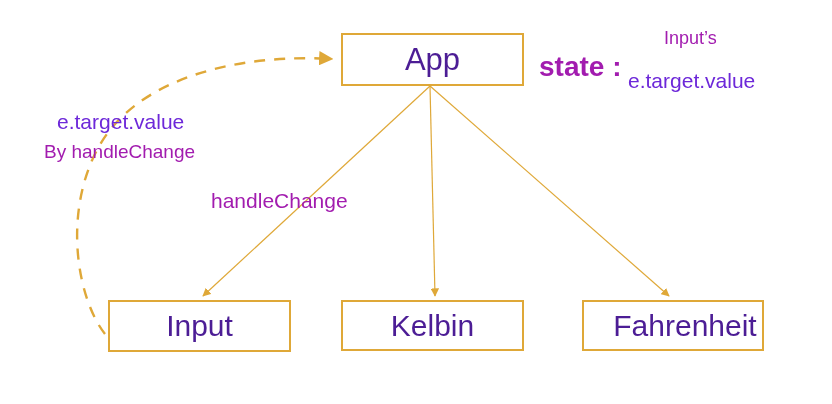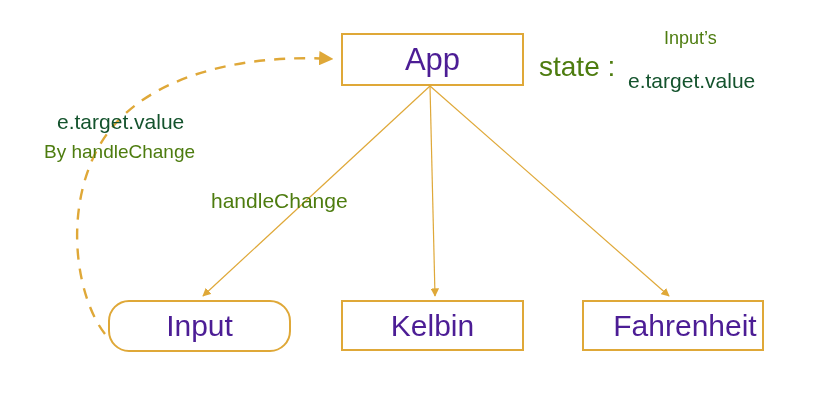--- a/index.html
+++ b/index.html
@@ -40,49 +40,49 @@
     width: 183px;
     height: 53px;
     font-size: 31px;
   }
   .node-input {
     left: 108px;
     top: 300px;
     width: 183px;
     height: 52px;
     font-size: 30px;
-    border-radius: 21px;
   }
   .node-kelbin {
     left: 341px;
     top: 300px;
     width: 183px;
     height: 51px;
     font-size: 30px;
   }
   .node-fahrenheit {
     left: 582px;
     top: 300px;
     width: 182px;
     height: 51px;
     font-size: 30px;
     padding-left: 24px;
   }
   .lbl {
     position: absolute;
     white-space: nowrap;
-    color: #4d7c0f;
+    color: #a21caf;
   }
   .lbl-accent {
-    color: #14532d;
+    color: #6d28d9;
   }
   .lbl-state {
     left: 539px;
     top: 51px;
     font-size: 28px;
+    font-weight: bold;
   }
   .lbl-inputs {
     left: 664px;
     top: 28px;
     font-size: 18px;
   }
   .lbl-etv-right {
     left: 628px;
     top: 69px;
     font-size: 21px;

